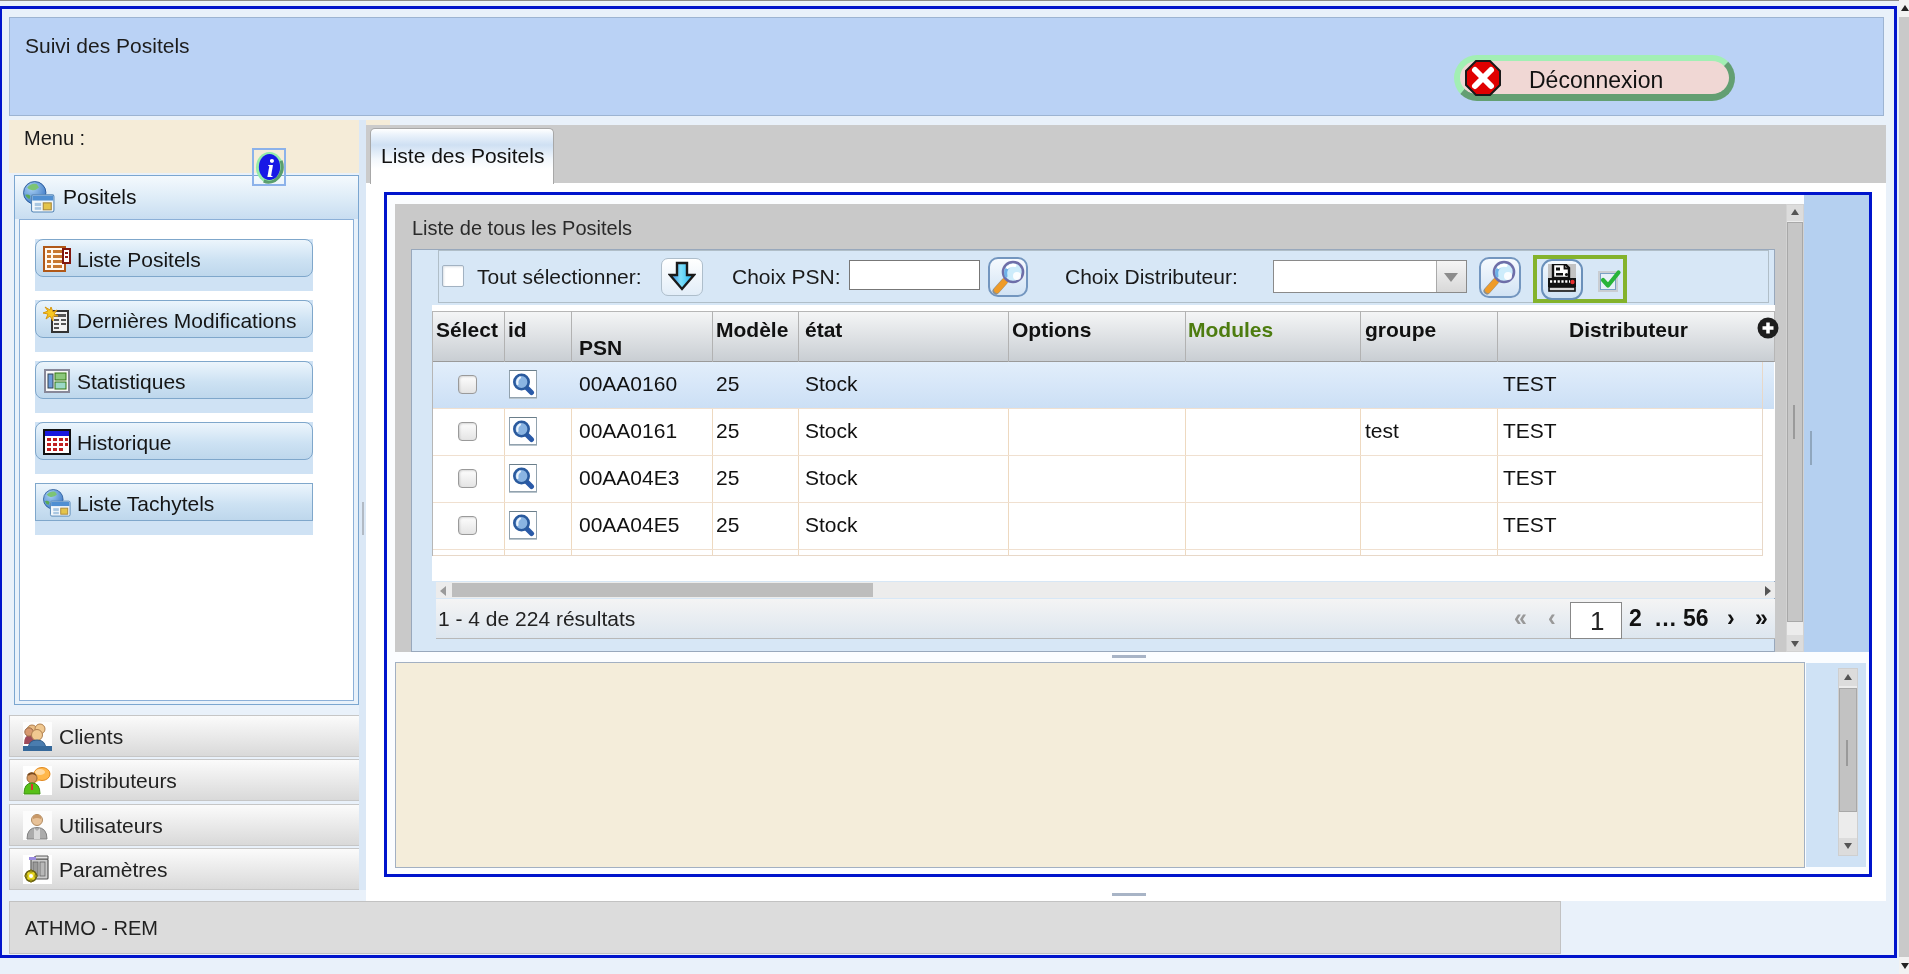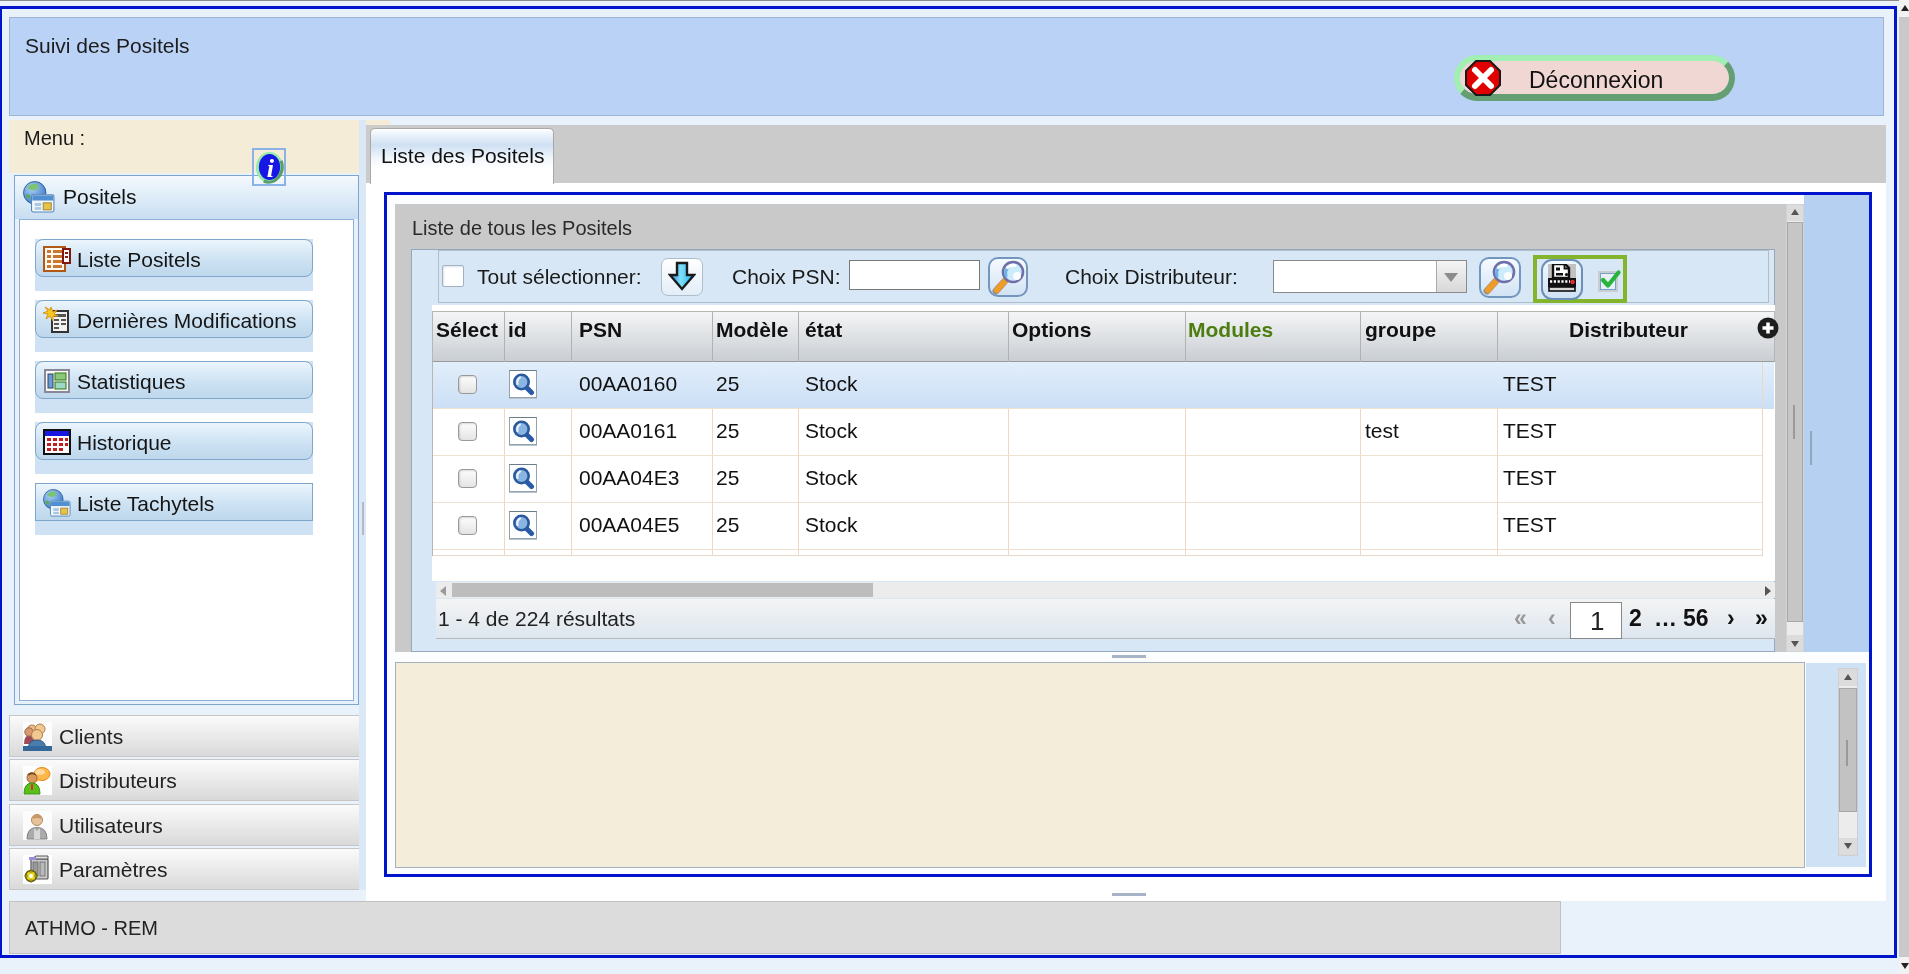--- a/index.html
+++ b/index.html
@@ -287,21 +287,21 @@
 <svg class="abs" style="left:1600px;top:268px;" width="22" height="24" viewBox="0 0 22 24">
   <path d="M3 12 L8 17.5 L18.5 4.5" fill="none" stroke="#28b438" stroke-width="4.2" stroke-linecap="round" stroke-linejoin="round"></path>
 </svg>
 
 <div class="abs" style="left:432px;top:305px;width:1343px;height:276px;background:#fff;"></div>
 
 <div class="abs" style="left:432px;top:311px;width:1343px;height:51px;background:linear-gradient(#f4f5f6,#c9ced3);border:1px solid #b6b6b6;border-bottom:1px solid #9a9a9a;"></div>
 <div id="cols">
     <div class="abs" style="left:436px;top:318px;font-size:21px;font-weight:bold;color:#111;">Sélect</div>
     <div class="abs" style="left:508px;top:318px;font-size:21px;font-weight:bold;color:#111;">id</div>
-    <div class="abs" style="left:579px;top:318px;font-size:21px;font-weight:bold;color:#111;">PSN</div>
+    <div class="abs" style="left:579px;top:336px;font-size:21px;font-weight:bold;color:#111;">PSN</div>
     <div class="abs" style="left:716px;top:318px;font-size:21px;font-weight:bold;color:#111;">Modèle</div>
     <div class="abs" style="left:805px;top:318px;font-size:21px;font-weight:bold;color:#111;">état</div>
     <div class="abs" style="left:1012px;top:318px;font-size:21px;font-weight:bold;color:#111;">Options</div>
     <div class="abs" style="left:1188px;top:318px;font-size:21px;font-weight:bold;color:#4d7c0f;">Modules</div>
     <div class="abs" style="left:1365px;top:318px;font-size:21px;font-weight:bold;color:#111;">groupe</div>
     <div class="abs" style="left:1569px;top:318px;font-size:21px;font-weight:bold;color:#111;">Distributeur</div>
     <div class="abs" style="left:504px;top:311px;width:1px;height:51px;background:#b2b2b2;"></div>
     <div class="abs" style="left:504px;top:362px;width:1px;height:194px;background:#eed9c0;"></div>
     <div class="abs" style="left:571px;top:311px;width:1px;height:51px;background:#b2b2b2;"></div>
     <div class="abs" style="left:571px;top:362px;width:1px;height:194px;background:#eed9c0;"></div>

